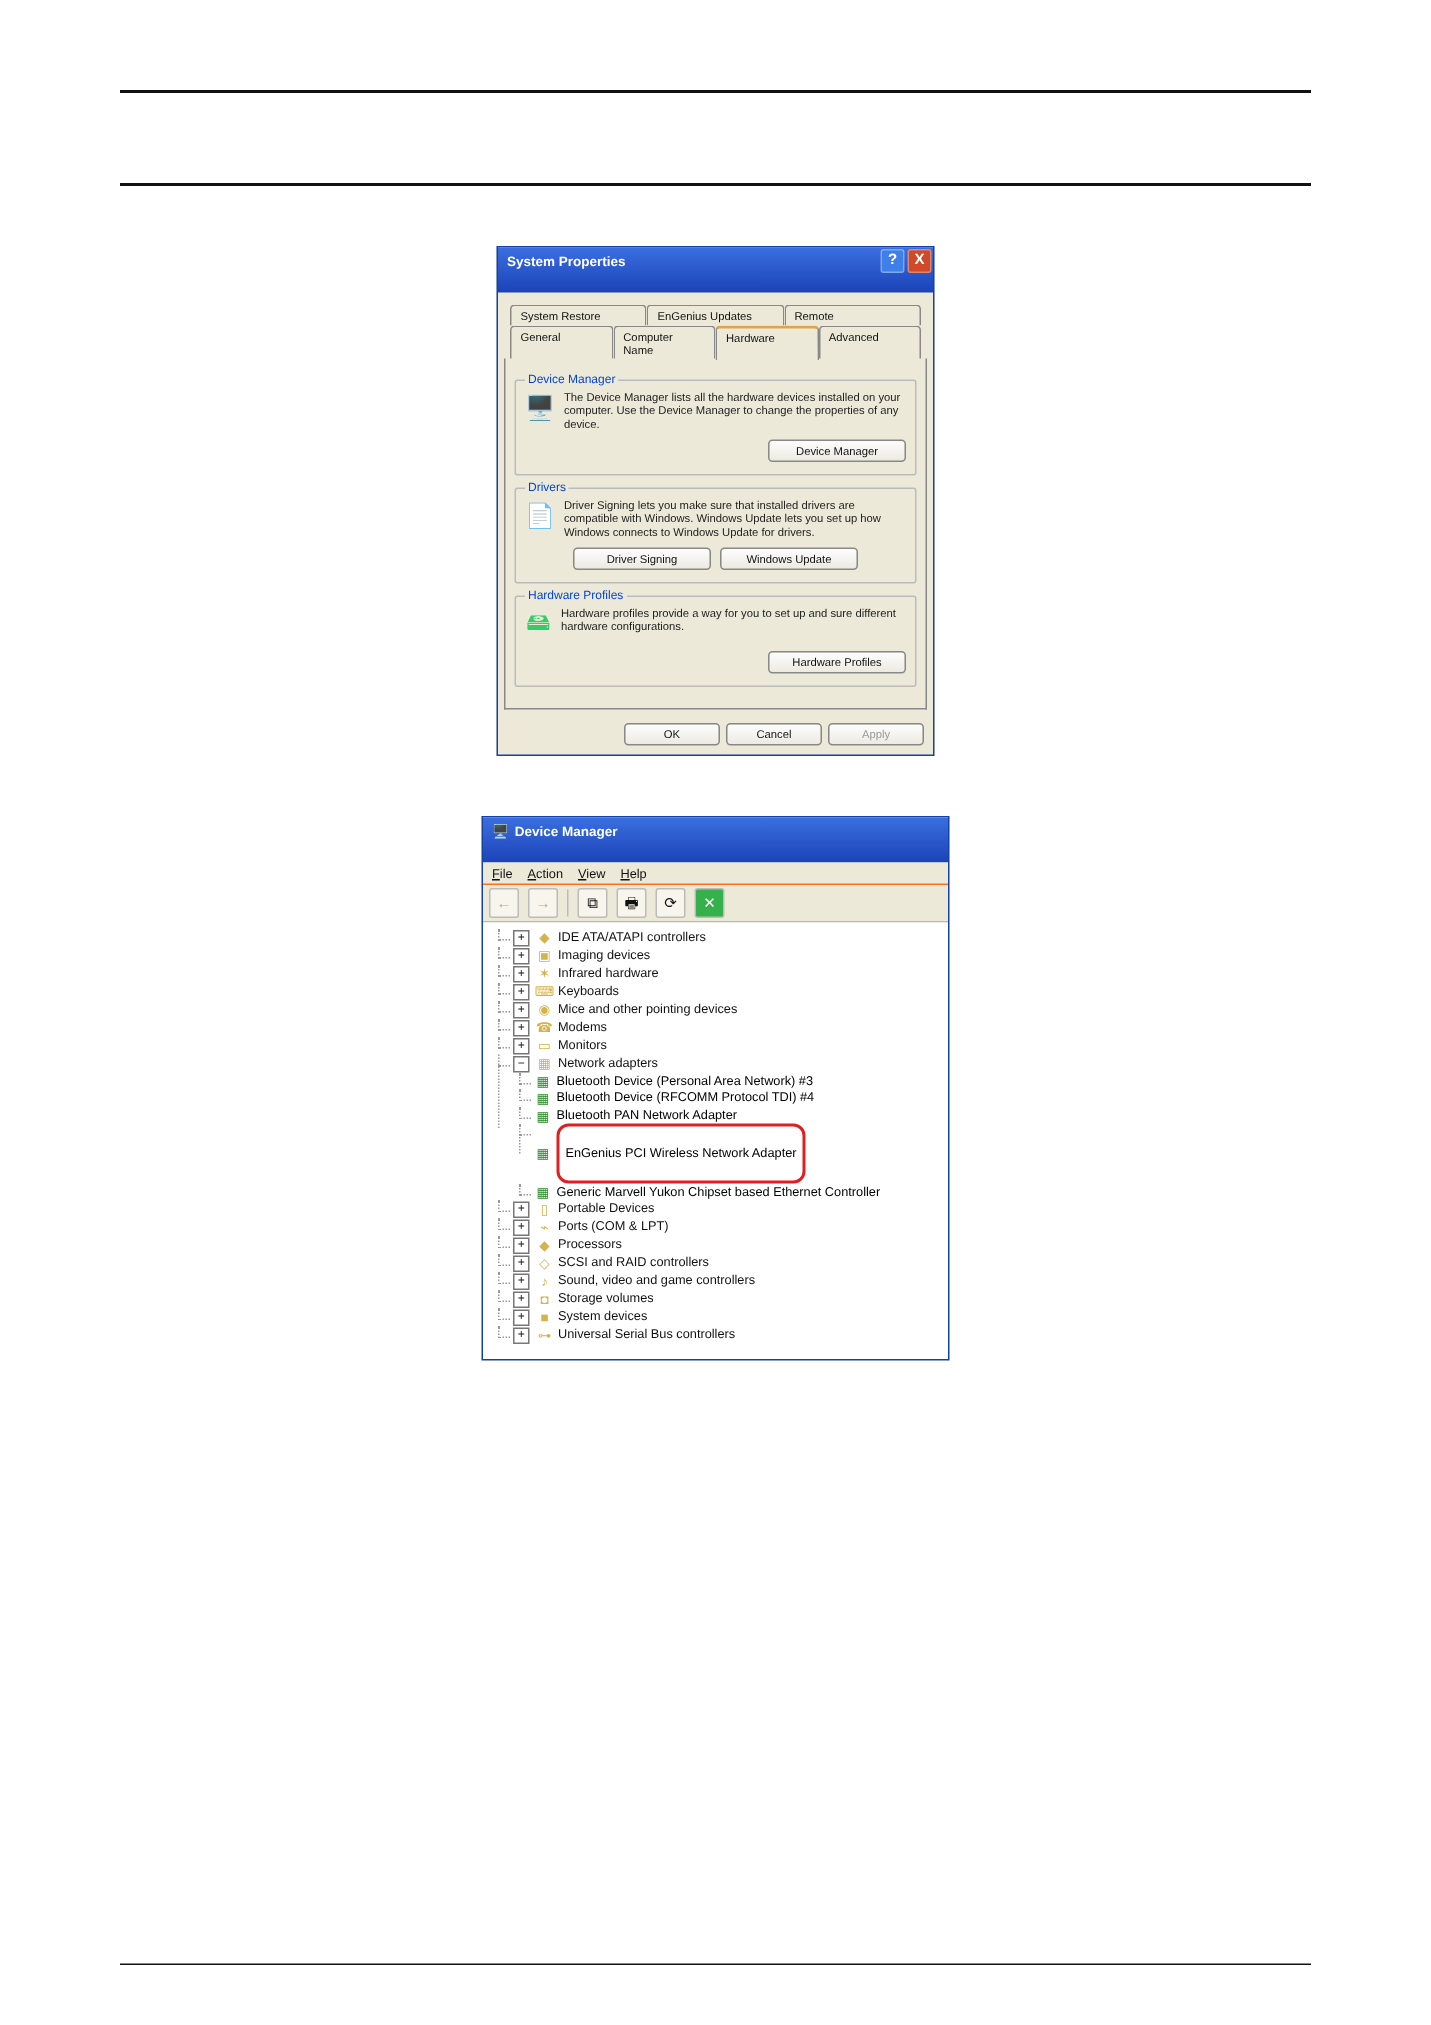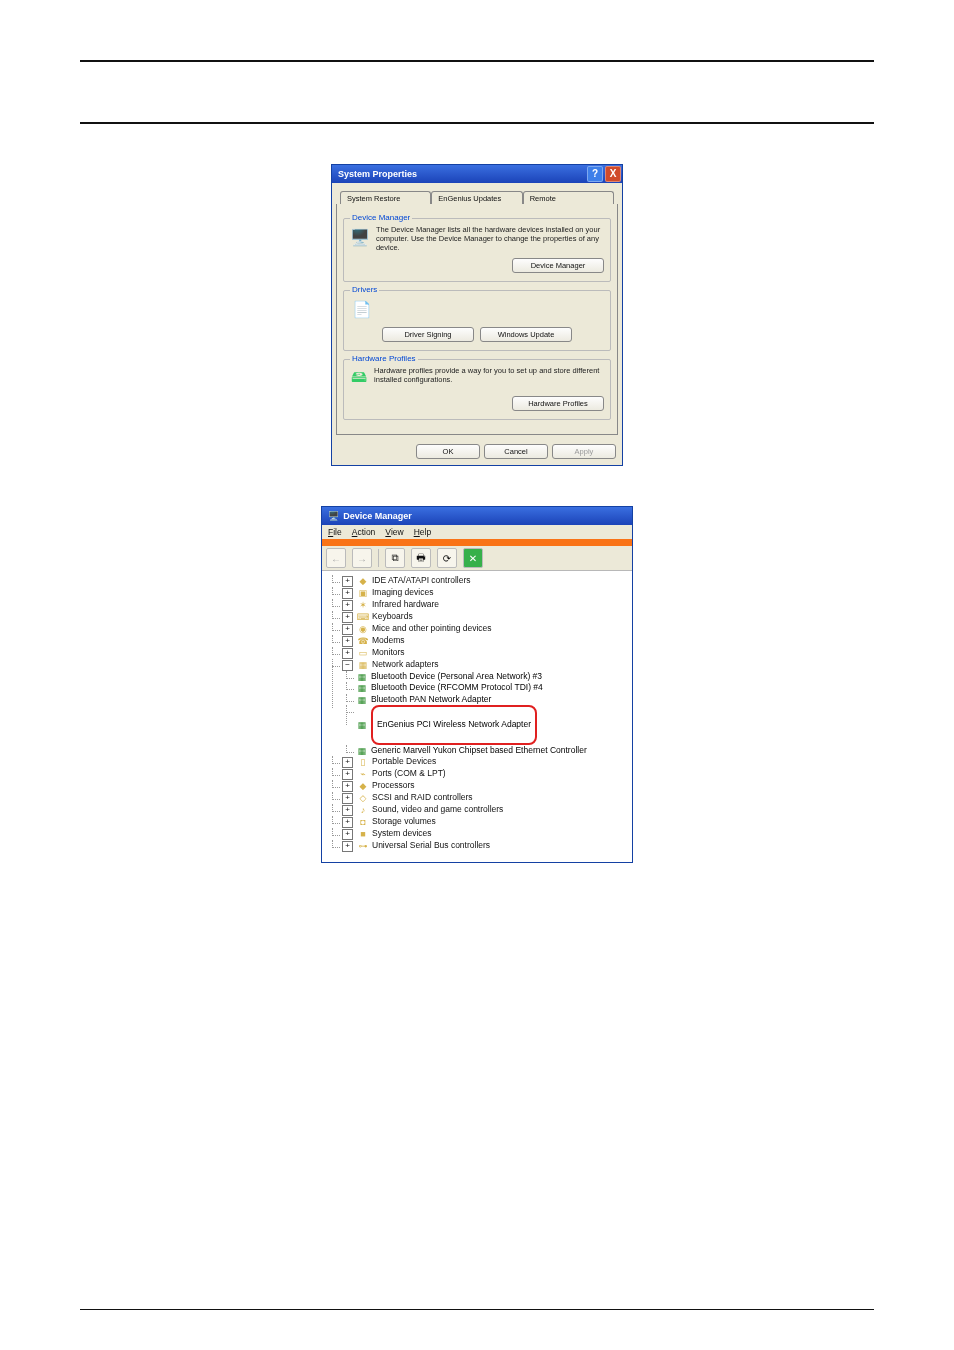--- a/index.html
+++ b/index.html
@@ -39,21 +39,21 @@
     font-size: 8px;
     font-family: Tahoma, Arial, sans-serif;
   }
   .titlebar {
     display: flex;
     align-items: center;
     justify-content: space-between;
     background: linear-gradient(#3a6fe0,#1b43b8);
     color: #fff;
     height: 18px;
-    padding: 0 1px 0 6px;
+    padding: 0 1px 12px 6px;
     font-weight: bold;
     font-size: 9px;
   }
   .title-buttons { display: flex; }
   .title-btn {
     width: 14px; height: 14px; margin-left: 2px;
     border: 1px solid #ffffff55;
     border-radius: 2px;
     display: flex; align-items: center; justify-content: center;
     font-size: 10px; line-height: 1;
@@ -158,21 +158,21 @@
     border: 1px solid #1441a3;
     background: #fff;
     font-family: Tahoma, Arial, sans-serif;
     font-size: 8.5px;
   }
   .dm-menubar {
     display: flex;
     gap: 10px;
     padding: 2px 6px;
     background: #ece9d8;
-    border-bottom: 7px solid #f97316;
+    border-bottom: 1px solid #f97316;
     font-size: 8.5px;
   }
   .dm-menuitem { }
   .dm-menuitem .ul { text-decoration: underline; }
   .dm-toolbar {
     display: flex;
     align-items: center;
     gap: 6px;
     padding: 2px 4px;
     background: #ece9d8;
@@ -266,51 +266,58 @@
             </div>
         </div>
       </div>
 
       <div class="tabs-wrap">
         <div class="tabs-row">
           <div class="tab">System Restore</div>
           <div class="tab">EnGenius Updates</div>
           <div class="tab">Remote</div>
         </div>
+        <div class="tabs-row second">
+          <div class="tab">General</div>
+          <div class="tab">Computer Name</div>
+          <div class="tab active">Hardware</div>
+          <div class="tab">Advanced</div>
+        </div>
       </div>
 
       <div class="tab-panel">
 
         <div class="groupbox">
           <div class="legend">Device Manager</div>
           <div class="group-content">
             <div class="group-icon">🖥️</div>
             <div class="group-text">The Device Manager lists all the hardware devices installed on your computer. Use the Device Manager to change the properties of any device.</div>
           </div>
           <div class="btn-row">
             <div class="win-btn">Device Manager</div>
           </div>
         </div>
 
         <div class="groupbox">
           <div class="legend">Drivers</div>
           <div class="group-content">
             <div class="group-icon">📄</div>
+            <div class="group-text">Driver Signing lets you make sure that installed drivers are compatible with Windows. Windows Update lets you set up how Windows connects to Windows Update for drivers.</div>
           </div>
           <div class="btn-row center">
             <div class="win-btn">Driver Signing</div>
             <div class="win-btn">Windows Update</div>
           </div>
         </div>
 
         <div class="groupbox">
           <div class="legend">Hardware Profiles</div>
           <div class="group-content">
             <div class="group-icon">🖴</div>
-            <div class="group-text">Hardware profiles provide a way for you to set up and store different installed configurations.</div>
+            <div class="group-text">Hardware profiles provide a way for you to set up and sure different hardware configurations.</div>
           </div>
           <div class="btn-row">
             <div class="win-btn">Hardware Profiles</div>
           </div>
         </div>
 
       </div>
 
       <div class="dlg-btns">
         <div class="win-btn">OK</div>

